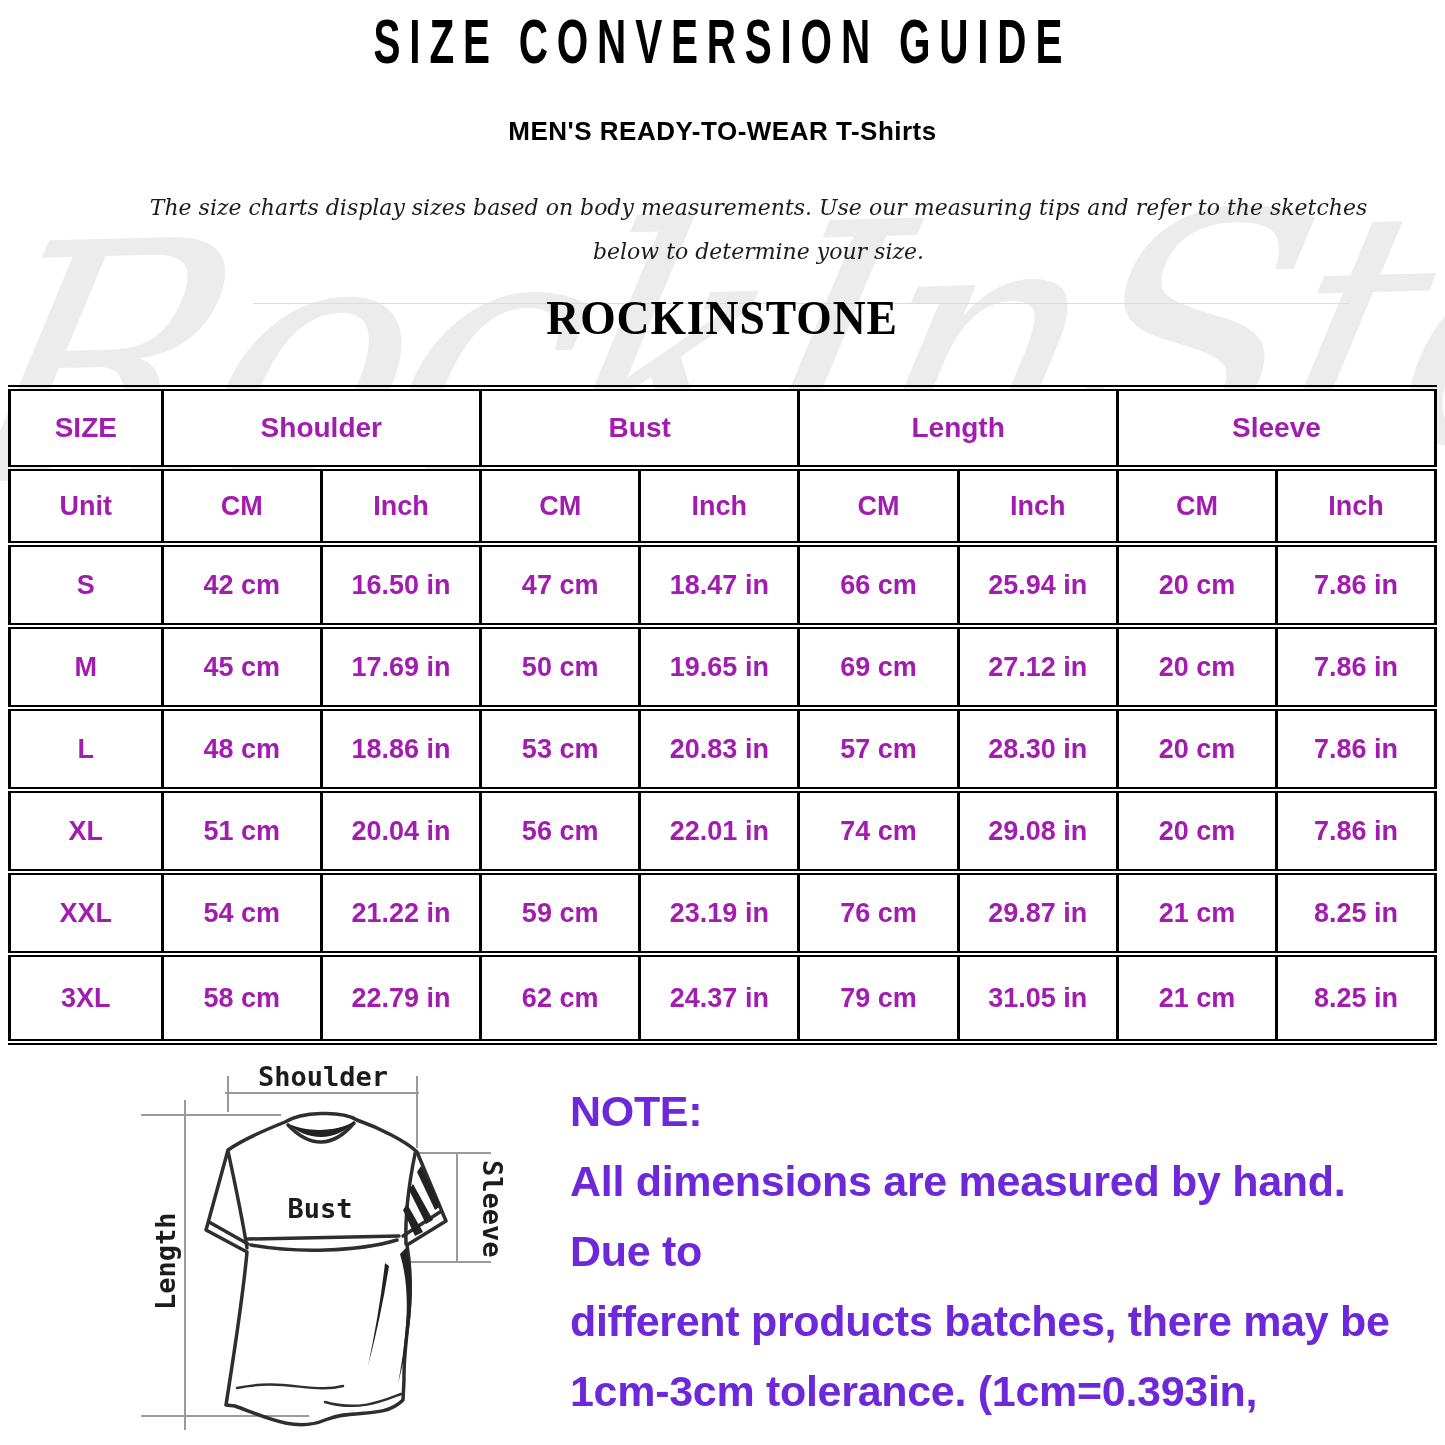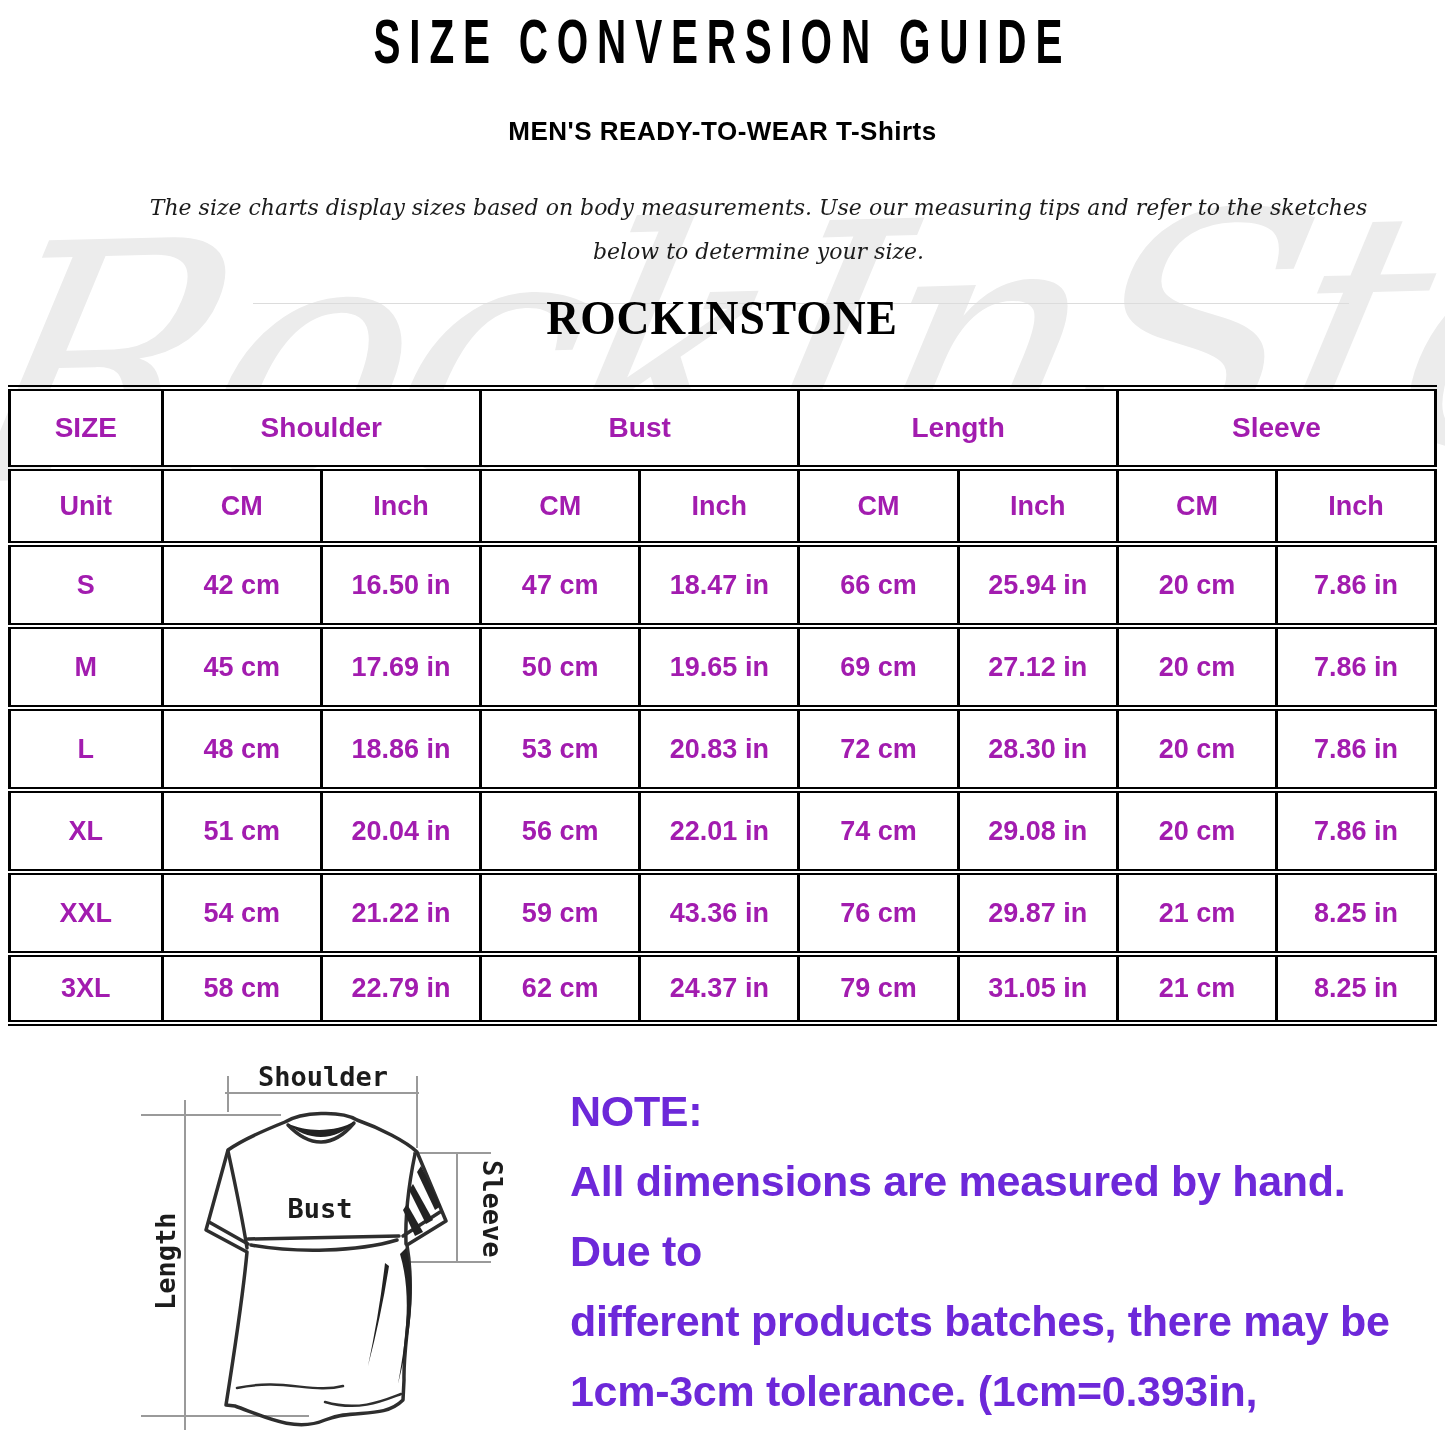--- a/index.html
+++ b/index.html
@@ -40,21 +40,21 @@
     text-align:center; font-weight:bold; color:#a21caf;
   }
   table.size-table td, table.size-table th {
     border-left:3px solid #000; border-right:3px solid #000;
     border-top:6px double #000; border-bottom:6px double #000;
     background:#ffffff; font-size:27px; padding:0; overflow:hidden;
   }
   table.size-table th { font-size:28px; }
   td.blue, th.blue { background:#dbe5f1; }
   tr.h1 { height:80px; } tr.h2 { height:76px; }
-  tr.dr { height:82px; } tr.dr-last { height:69px; }
+  tr.dr { height:82px; } tr.dr-last { height:88px; }
   
   .diagram { position:absolute; left:85px; top:1048px; z-index:1; }
   .note {
     position:absolute; left:570px; top:1076px; width:840px; z-index:1;
     font-weight:bold; font-size:43px; line-height:70px; letter-spacing:-0.3px; color:#6d28d9;
   }
 </style>
 </head>
 <body>
 
@@ -131,42 +131,42 @@
         <td>27.12 in</td>
         <td class="blue">20 cm</td>
         <td>7.86 in</td>
       </tr>
       <tr class="dr">
         <td>L</td>
         <td class="blue">48 cm</td>
         <td>18.86 in</td>
         <td class="blue">53 cm</td>
         <td>20.83 in</td>
-        <td class="blue">72 cm</td>
+        <td class="blue">57 cm</td>
         <td>28.30 in</td>
         <td class="blue">20 cm</td>
         <td>7.86 in</td>
       </tr>
       <tr class="dr">
         <td>XL</td>
         <td class="blue">51 cm</td>
         <td>20.04 in</td>
         <td class="blue">56 cm</td>
         <td>22.01 in</td>
         <td class="blue">74 cm</td>
         <td>29.08 in</td>
         <td class="blue">20 cm</td>
         <td>7.86 in</td>
       </tr>
       <tr class="dr">
         <td>XXL</td>
         <td class="blue">54 cm</td>
         <td>21.22 in</td>
         <td class="blue">59 cm</td>
-        <td>43.36 in</td>
+        <td>23.19 in</td>
         <td class="blue">76 cm</td>
         <td>29.87 in</td>
         <td class="blue">21 cm</td>
         <td>8.25 in</td>
       </tr>
       <tr class="dr-last">
         <td>3XL</td>
         <td class="blue">58 cm</td>
         <td>22.79 in</td>
         <td class="blue">62 cm</td>

